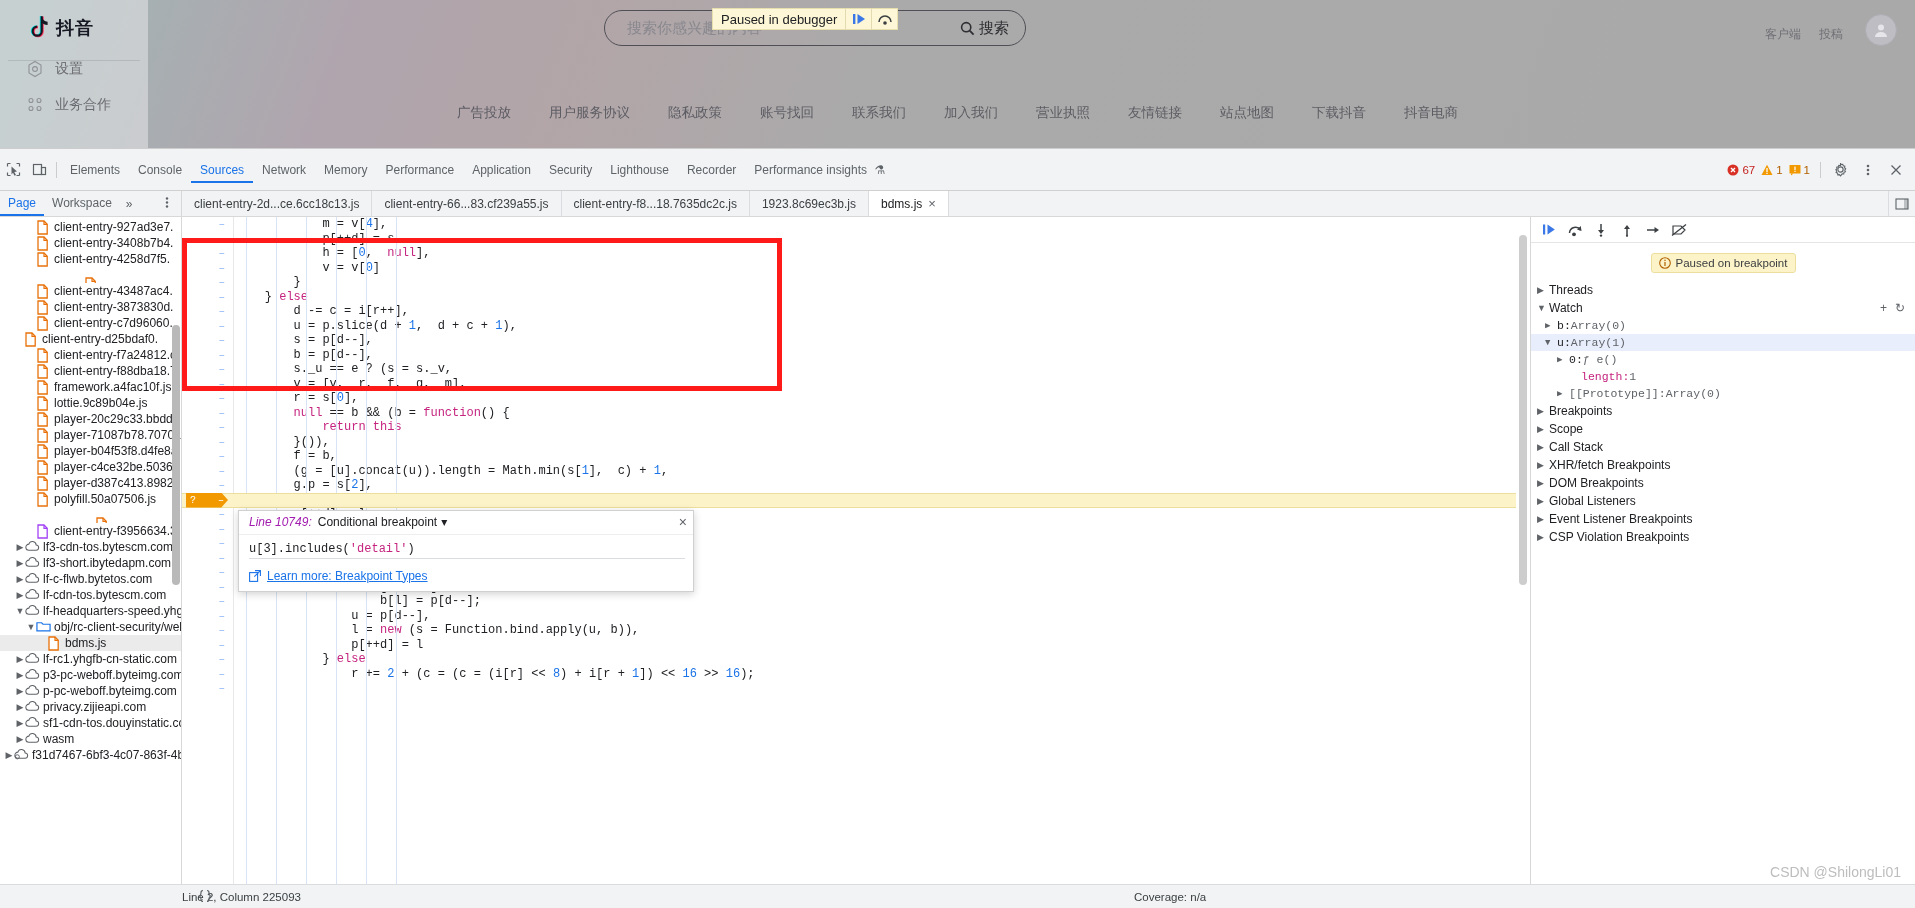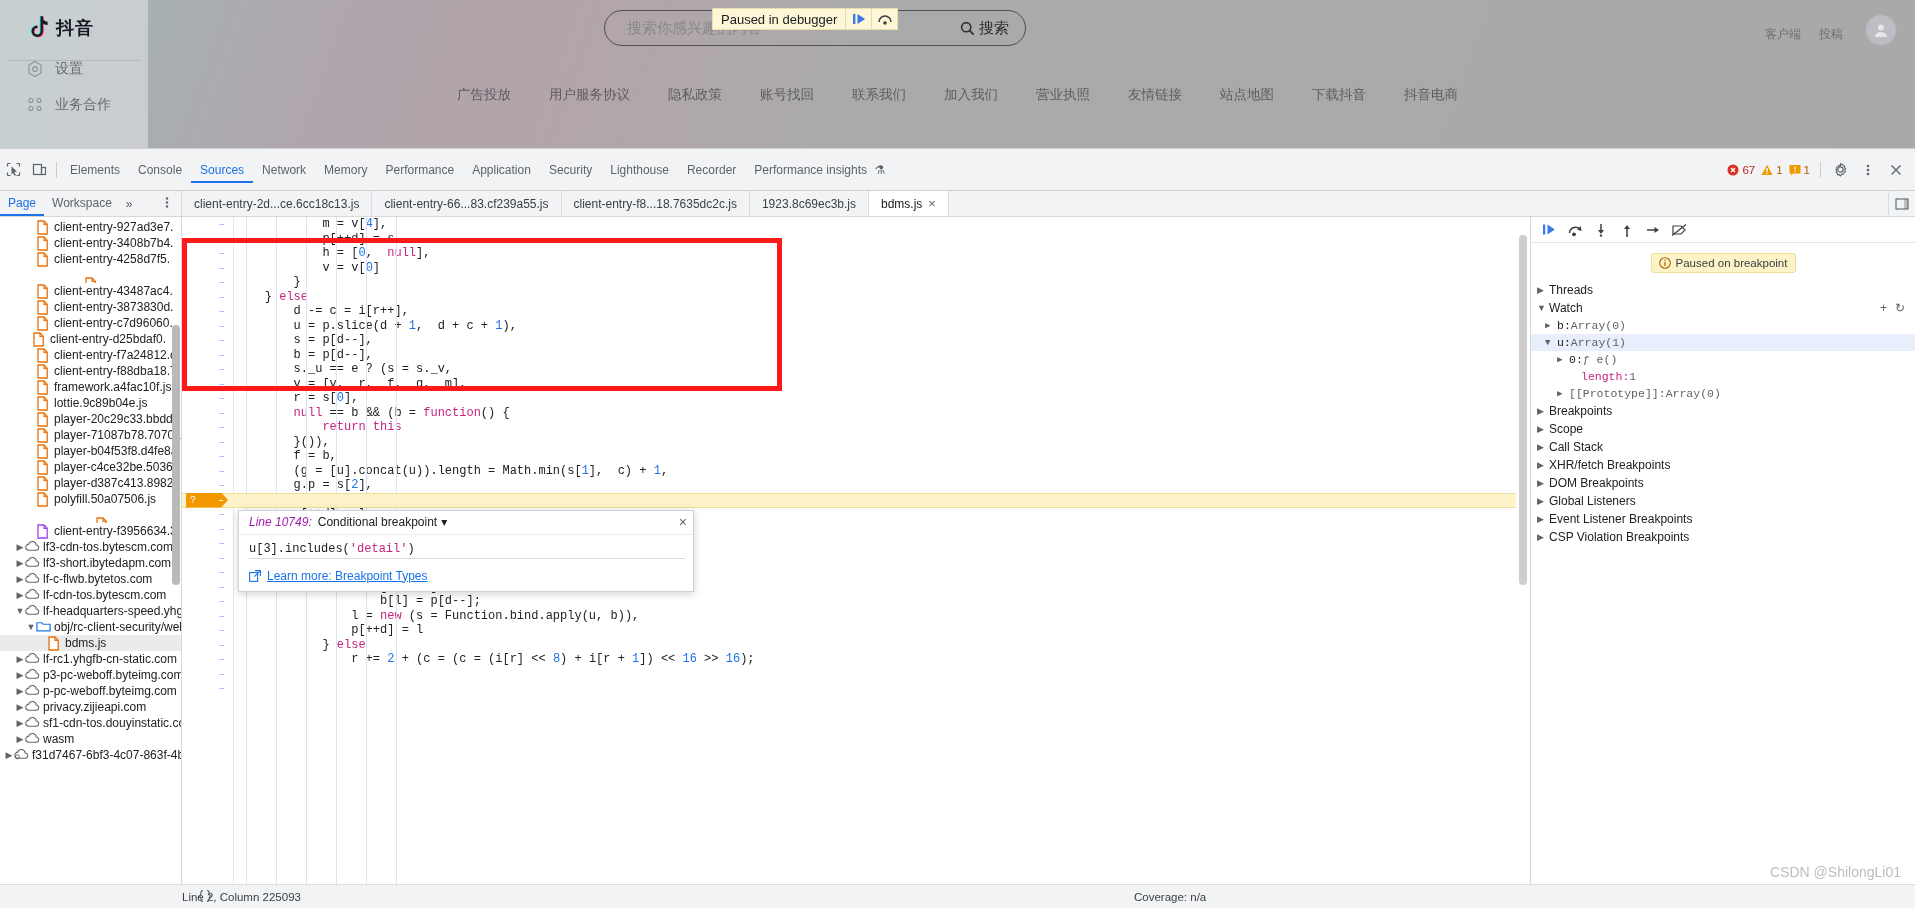--- a/index.html
+++ b/index.html
@@ -71,21 +71,21 @@
     background: #fdf7d7; border: 1px solid #e8dfae;
     font-size: 13px; color: #202124; z-index: 40;
   }
   #paused-badge .pb-label { padding: 0 8px; }
   #paused-badge .pb-btn {
     width: 26px; height: 22px; border-left: 1px solid #e3dbaf;
     display: flex; align-items: center; justify-content: center; cursor: pointer;
   }
 
   #footer-links {
-    position: absolute; left: 0; top: 86px; width: 1915px;
+    position: absolute; left: 0; top: 104px; width: 1915px;
     display: flex; justify-content: center; gap: 38px;
     font-size: 13.5px; color: #5c5c63;
   }
   #footer-links span { white-space: nowrap; }
 
   .top-right-links {
     position: absolute; right: 72px; top: 26px;
     display: flex; gap: 18px; font-size: 12px; color: #6f6f76;
   }
   .avatar-circle {
@@ -583,21 +583,21 @@
             <span class="tlabel">client-entry-3873830d.</span>
           </div>
           <div class="tr" style="padding-left: 26px;">
             <span class="tw"></span>
             <span class="ficon"><svg width="13" height="15" viewBox="0 0 13 15">
                 <path d="M2 1h6l3.2 3.2V14H2z" fill="#fff" stroke="#e8710a" stroke-width="1.3"></path>
                 <path d="M8 1v3.3h3.2" fill="none" stroke="#e8710a" stroke-width="1.2"></path>
               </svg></span>
             <span class="tlabel">client-entry-c7d96060.</span>
           </div>
-          <div class="tr" style="padding-left: 22px; align-items: center;">
+          <div class="tr" style="padding-left: 14px; align-items: center;">
             <span class="tw"></span>
             <span class="ficon"><svg width="13" height="15" viewBox="0 0 13 15">
                 <path d="M2 1h6l3.2 3.2V14H2z" fill="#fff" stroke="#e8710a" stroke-width="1.3"></path>
                 <path d="M8 1v3.3h3.2" fill="none" stroke="#e8710a" stroke-width="1.2"></path>
               </svg></span>
             <span class="tlabel">client-entry-d25bdaf0.</span>
           </div>
           <div class="tr" style="padding-left: 26px;">
             <span class="tw"></span>
             <span class="ficon"><svg width="13" height="15" viewBox="0 0 13 15">
@@ -861,20 +861,21 @@
           <div class="cline">        (g = [u].concat(u)).length = Math.min(s[<span class="num">1</span>],  c) + <span class="num">1</span>,</div>
           <div class="cline">        g.p = s[<span class="num">2</span>],</div>
           <div class="cline">        m = []) : (l = s.apply(b,  u),</div>
           <div class="cline">        s[++d] = l</div>
           <div class="cline">    <span class="kw">else</span> <span class="kw">if</span> (y &lt; <span class="num">73</span>)</div>
           <div class="cline">        <span class="kw">if</span> (y &lt; <span class="num">71</span>)</div>
           <div class="cline">            <span class="kw">if</span> (<span class="num">68</span> === y) {</div>
           <div class="cline">                <span class="kw">for</span> (c = i[r++],</div>
           <div class="cline">                b = [<span class="kw">void</span> <span class="num">0</span>],</div>
           <div class="cline">                    b[l] = p[d--];</div>
+          <div class="cline">                u = p[d--],</div>
           <div class="cline">                l = <span class="kw">new</span> (s = Function.bind.apply(u, b)),</div>
           <div class="cline">                p[++d] = l</div>
           <div class="cline">            } <span class="kw">else</span></div>
           <div class="cline">                r += <span class="num">2</span> + (c = (c = (i[r] &lt;&lt; <span class="num">8</span>) + i[r + <span class="num">1</span>]) &lt;&lt; <span class="num">16</span> &gt;&gt; <span class="num">16</span>);</div>
         </div>
       <div id="editor-vscroll">
         <div id="editor-vthumb"></div>
       </div>
       <div id="editor-hthumb"></div>
     <div id="exec-line" style="top: 275.5px;"></div>

